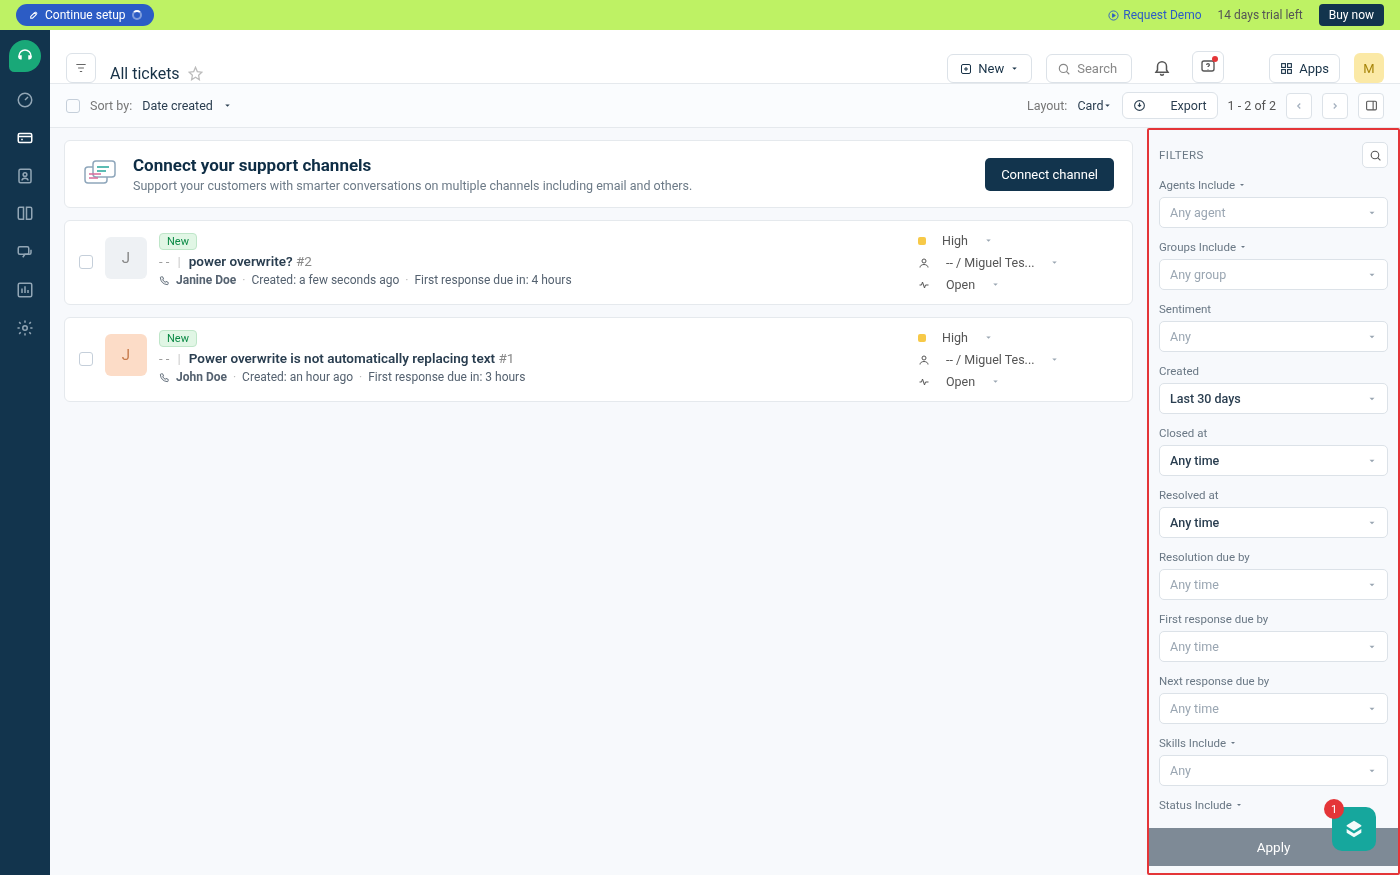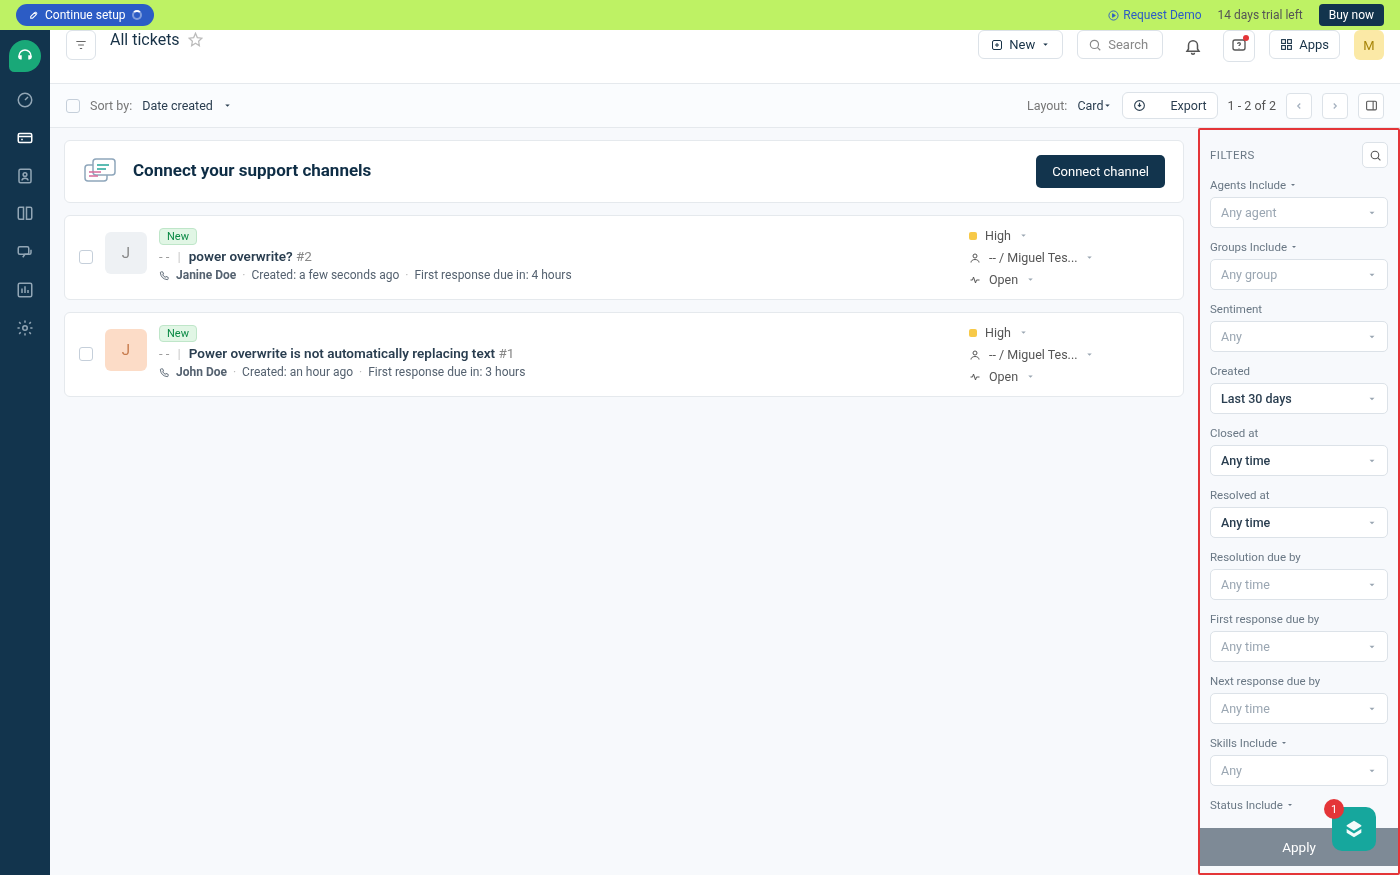--- a/index.html
+++ b/index.html
@@ -17,31 +17,31 @@
 
 .sidebar { position: absolute; left: 0; top: 30px; bottom: 0; width: 50px; background: #12344d; display: flex; flex-direction: column; align-items: center; padding-top: 10px; gap: 18px; }
 .logo-circle { width: 32px; height: 32px; background: #19a878; border-radius: 18px 18px 18px 6px; display: flex; align-items: center; justify-content: center; color: #fff; }
 .nav-icon { width: 20px; height: 20px; display: flex; align-items: center; justify-content: center; color: #92a6b5; cursor: pointer; }
 .nav-icon.active { color: #fff; }
 
 
 .main { position: absolute; left: 50px; top: 30px; right: 0; bottom: 0; display: flex; flex-direction: column; }
 
 
-.header { height: 54px; background: #fff; border-bottom: 1px solid #e5e9ed; display: flex; align-items: flex-start; padding: 0 16px; gap: 14px; }
+.header { height: 54px; background: #fff; border-bottom: 1px solid #e5e9ed; display: flex; align-items: flex-end; padding: 0 16px; gap: 14px; }
 .filter-icon-btn { width: 30px; height: 30px; border: 1px solid #dce2e8; border-radius: 6px; display: flex; align-items: center; justify-content: center; color: #666; cursor: pointer; }
 .page-title { font-size: 16px; color: #183247; display: flex; align-items: center; gap: 8px; }
 .star-icon { color: #bbb; cursor: pointer; }
 .header-spacer { flex: 1; }
 .new-btn { border: 1px solid #dce2e8; background: #fff; border-radius: 6px; padding: 6px 12px; font-size: 13px; color: #183247; display: inline-flex; align-items: center; gap: 6px; cursor: pointer; }
 .search-box { border: 1px solid #dce2e8; border-radius: 6px; padding: 6px 10px; display: inline-flex; align-items: center; gap: 6px; color: #888; font-size: 13px; cursor: pointer; min-width: 86px; }
 .icon-btn { width: 32px; height: 32px; display: flex; align-items: center; justify-content: center; color: #555; cursor: pointer; position: relative; }
 .icon-btn.help-btn { border: 1px solid #dce2e8; border-radius: 6px; }
 .icon-btn .dot { position: absolute; top: 4px; right: 5px; width: 6px; height: 6px; background: #e43538; border-radius: 50%; }
-.apps-btn { border: 1px solid #dce2e8; border-radius: 6px; padding: 6px 10px; display: inline-flex; align-items: center; gap: 6px; color: #183247; font-size: 13px; cursor: pointer; }
+.apps-btn { border: 1px solid #dce2e8; border-radius: 6px; padding: 6px 10px; display: inline-flex; align-items: center; gap: 6px; color: #183247; font-size: 13px; cursor: pointer; margin-left: 31px; }
 .avatar-btn { width: 30px; height: 30px; background: #fbe9a6; border-radius: 6px; display: flex; align-items: center; justify-content: center; color: #a8860b; font-size: 13px; cursor: pointer; }
 
 
 .toolbar { height: 44px; background: #fafcfe; border-bottom: 1px solid #e5e9ed; display: flex; align-items: center; padding: 0 16px; gap: 10px; font-size: 12.5px; color: #555; }
 .cb { width: 14px; height: 14px; border: 1.5px solid #c5cfda; border-radius: 3px; cursor: pointer; flex-shrink: 0; }
 .sort-label { color: #777; }
 .sort-value { color: #2a3e50; cursor: pointer; display: inline-flex; align-items: center; gap: 10px; }
 .toolbar-spacer { flex: 1; }
 .layout-label { color: #777; }
 .layout-value { color: #2a3e50; cursor: pointer; display: inline-flex; align-items: center; }
@@ -72,26 +72,26 @@
 .ticket-top { display: flex; align-items: center; gap: 8px; font-size: 13px; color: #2a3e50; margin-bottom: 3px; }
 .badge-new { background: #e1f6e5; color: #0b8a46; font-size: 11px; padding: 1px 7px; border-radius: 4px; border: 1px solid #bfe6c9; }
 .ticket-title-row { display: flex; align-items: center; gap: 8px; font-size: 13.5px; color: #2a3e50; margin-bottom: 4px; }
 .ticket-ts { color: #999; font-size: 13px; }
 .ticket-sep { color: #ccc; }
 .ticket-subject { color: #2a3e50; font-weight: 600; }
 .ticket-id { color: #888; font-weight: 400; }
 .ticket-meta { font-size: 12px; color: #556270; display: flex; align-items: center; gap: 6px; }
 .ticket-meta .mdot { color: #bbb; }
 .ticket-side { width: 200px; display: flex; flex-direction: column; gap: 7px; font-size: 12.5px; color: #555; }
-.side-row { display: flex; align-items: center; gap: 8px; cursor: pointer; }
+.side-row { display: flex; align-items: center; gap: 16px; cursor: pointer; }
 .priority-dot { width: 8px; height: 8px; background: #f7c948; border-radius: 2px; }
 .chev-sm { color: #9aa6b2; }
 
 
-.filter-panel { width: 202px; background: #f7f9fc; border: 2px solid #e43538; border-radius: 2px; padding: 12px 10px 0 10px; overflow-y: auto; position: relative; }
+.filter-panel { width: 253px; background: #f7f9fc; border: 2px solid #e43538; border-radius: 2px; padding: 12px 10px 0 10px; overflow-y: auto; position: relative; }
 .filter-header { display: flex; align-items: center; justify-content: space-between; margin-bottom: 10px; }
 .filter-title { font-size: 11.5px; color: #6a7885; letter-spacing: 0.5px; }
 .filter-search { width: 26px; height: 26px; border: 1px solid #dce2e8; background: #fff; border-radius: 5px; display: flex; align-items: center; justify-content: center; color: #555; cursor: pointer; }
 .filter-group { margin-bottom: 12px; }
 .filter-label { font-size: 11.5px; color: #6a7885; margin-bottom: 5px; display: flex; align-items: center; gap: 3px; }
 .filter-select { width: 100%; background: #fff; border: 1px solid #dce2e8; border-radius: 5px; padding: 7px 10px; font-size: 12.5px; display: flex; align-items: center; justify-content: space-between; cursor: pointer; }
 .filter-select.placeholder { color: #9aa6b2; }
 .filter-select.value { color: #2a3e50; font-weight: 500; }
 .apply-bar { position: sticky; bottom: 0; margin: 0 -10px; padding-top: 4px; }
 .apply-btn { width: 100%; background: #7e8a96; color: #fff; border: none; padding: 11px; font-size: 13.5px; cursor: pointer; }
@@ -282,20 +282,21 @@
     <div class="ticket-col">
       <div class="connect-card">
         <svg class="connect-icon" width="36" height="30" viewBox="0 0 36 30">
           <rect x="2" y="8" width="22" height="16" rx="3" fill="#fff" stroke="#8ea6bb" stroke-width="1.5"></rect>
           <rect x="10" y="2" width="22" height="16" rx="3" fill="#fff" stroke="#8ea6bb" stroke-width="1.5"></rect>
           <path d="M14 8h12M14 12h9" stroke="#26a69a" stroke-width="1.5"></path>
           <path d="M6 15h12M6 19h9" stroke="#d76b9b" stroke-width="1.5"></path>
         </svg>
         <div class="connect-text">
           <h3>Connect your support channels</h3>
+          <p>Support your customers with smarter conversations on multiple channels including email and others.</p>
         </div>
         <div class="connect-spacer"></div>
         <button class="connect-btn">Connect channel</button>
       </div>
       <div id="tickets-container">
           <div class="ticket-card">
     <div class="ticket-cb-col">
               <div class="cb"></div>
             </div>
     <div class="ticket-avatar grey">J</div>

